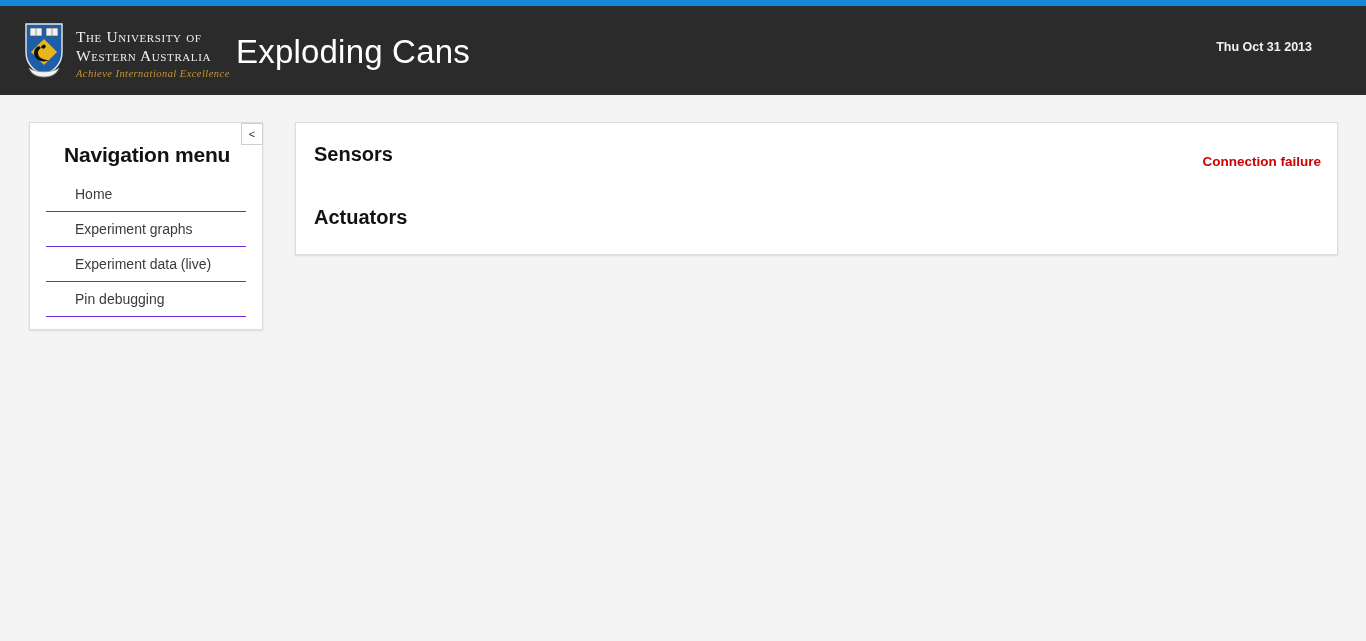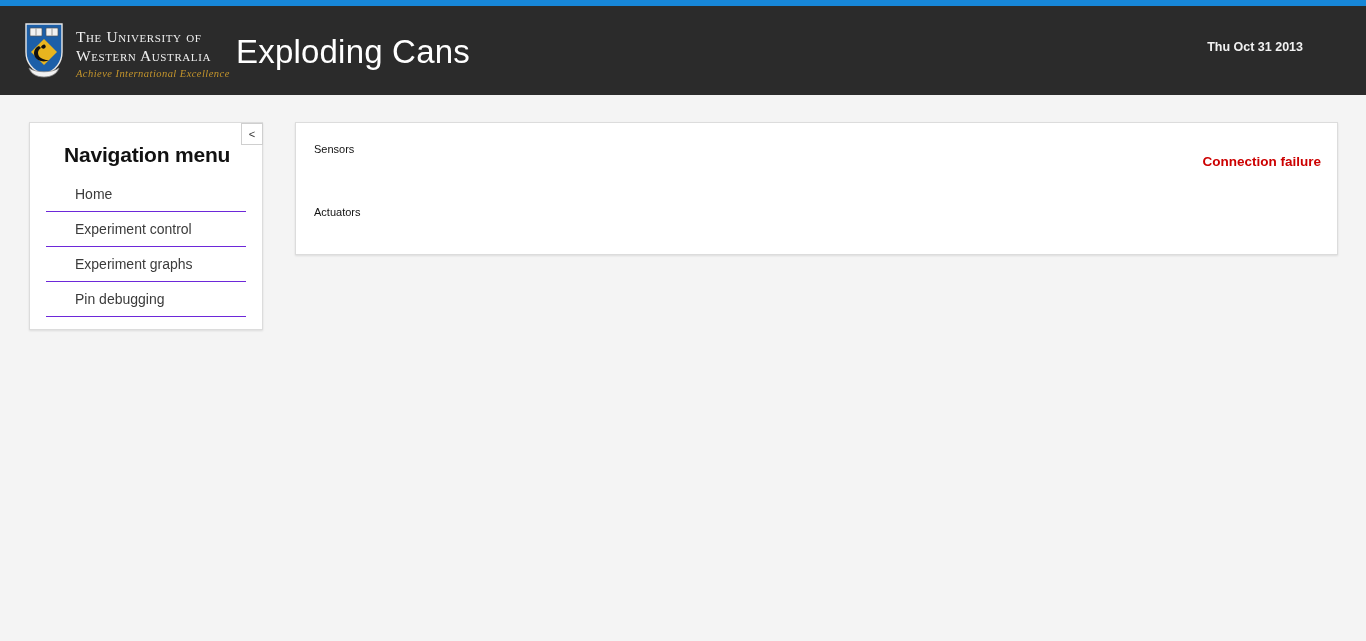--- a/index.html
+++ b/index.html
@@ -80,21 +80,21 @@
     top: 27px;
     color: #ffffff;
     font-size: 33px;
     font-weight: 300;
     letter-spacing: 0.2px;
     white-space: nowrap;
   }
 
   .header-date {
     position: absolute;
-    right: 63px;
+    right: 54px;
     top: 34px;
     color: #f2f2f2;
     font-size: 12.5px;
     font-weight: bold;
     white-space: nowrap;
   }
 
   
   .nav-panel {
     position: absolute;
@@ -159,22 +159,22 @@
     height: 133px;
     background: #ffffff;
     border: 1px solid #dcdcdc;
     box-shadow: 0 1px 2px rgba(0,0,0,0.10);
     box-sizing: border-box;
   }
 
   .section-heading {
     position: absolute;
     left: 18px;
-    font-size: 11px;
-    font-weight: normal;
+    font-size: 20px;
+    font-weight: bold;
     color: #121212;
   }
   .section-sensors { top: 20px; }
   .section-actuators { top: 83px; }
 
   .connection-status {
     position: absolute;
     right: 16px;
     top: 31px;
     font-size: 13.5px;
@@ -221,22 +221,22 @@
   </div>
 
   <div class="app-title">Exploding Cans</div>
   <div class="header-date">Thu Oct 31 2013</div>
 </div>
 
 <div class="nav-panel">
   <div class="nav-title">Navigation menu</div>
   <ul class="nav-list">
     <li class="nav-item">Home</li>
-    <li class="nav-item">Experiment control</li>
     <li class="nav-item">Experiment graphs</li>
+    <li class="nav-item">Experiment data (live)</li>
     <li class="nav-item">Pin debugging</li>
   </ul>
 </div>
 
 <button class="collapse-btn">&lt;</button>
 
 <div class="content-panel">
   <div class="section-heading section-sensors">Sensors</div>
   <div class="section-heading section-actuators">Actuators</div>
   <div class="connection-status">Connection failure</div>

